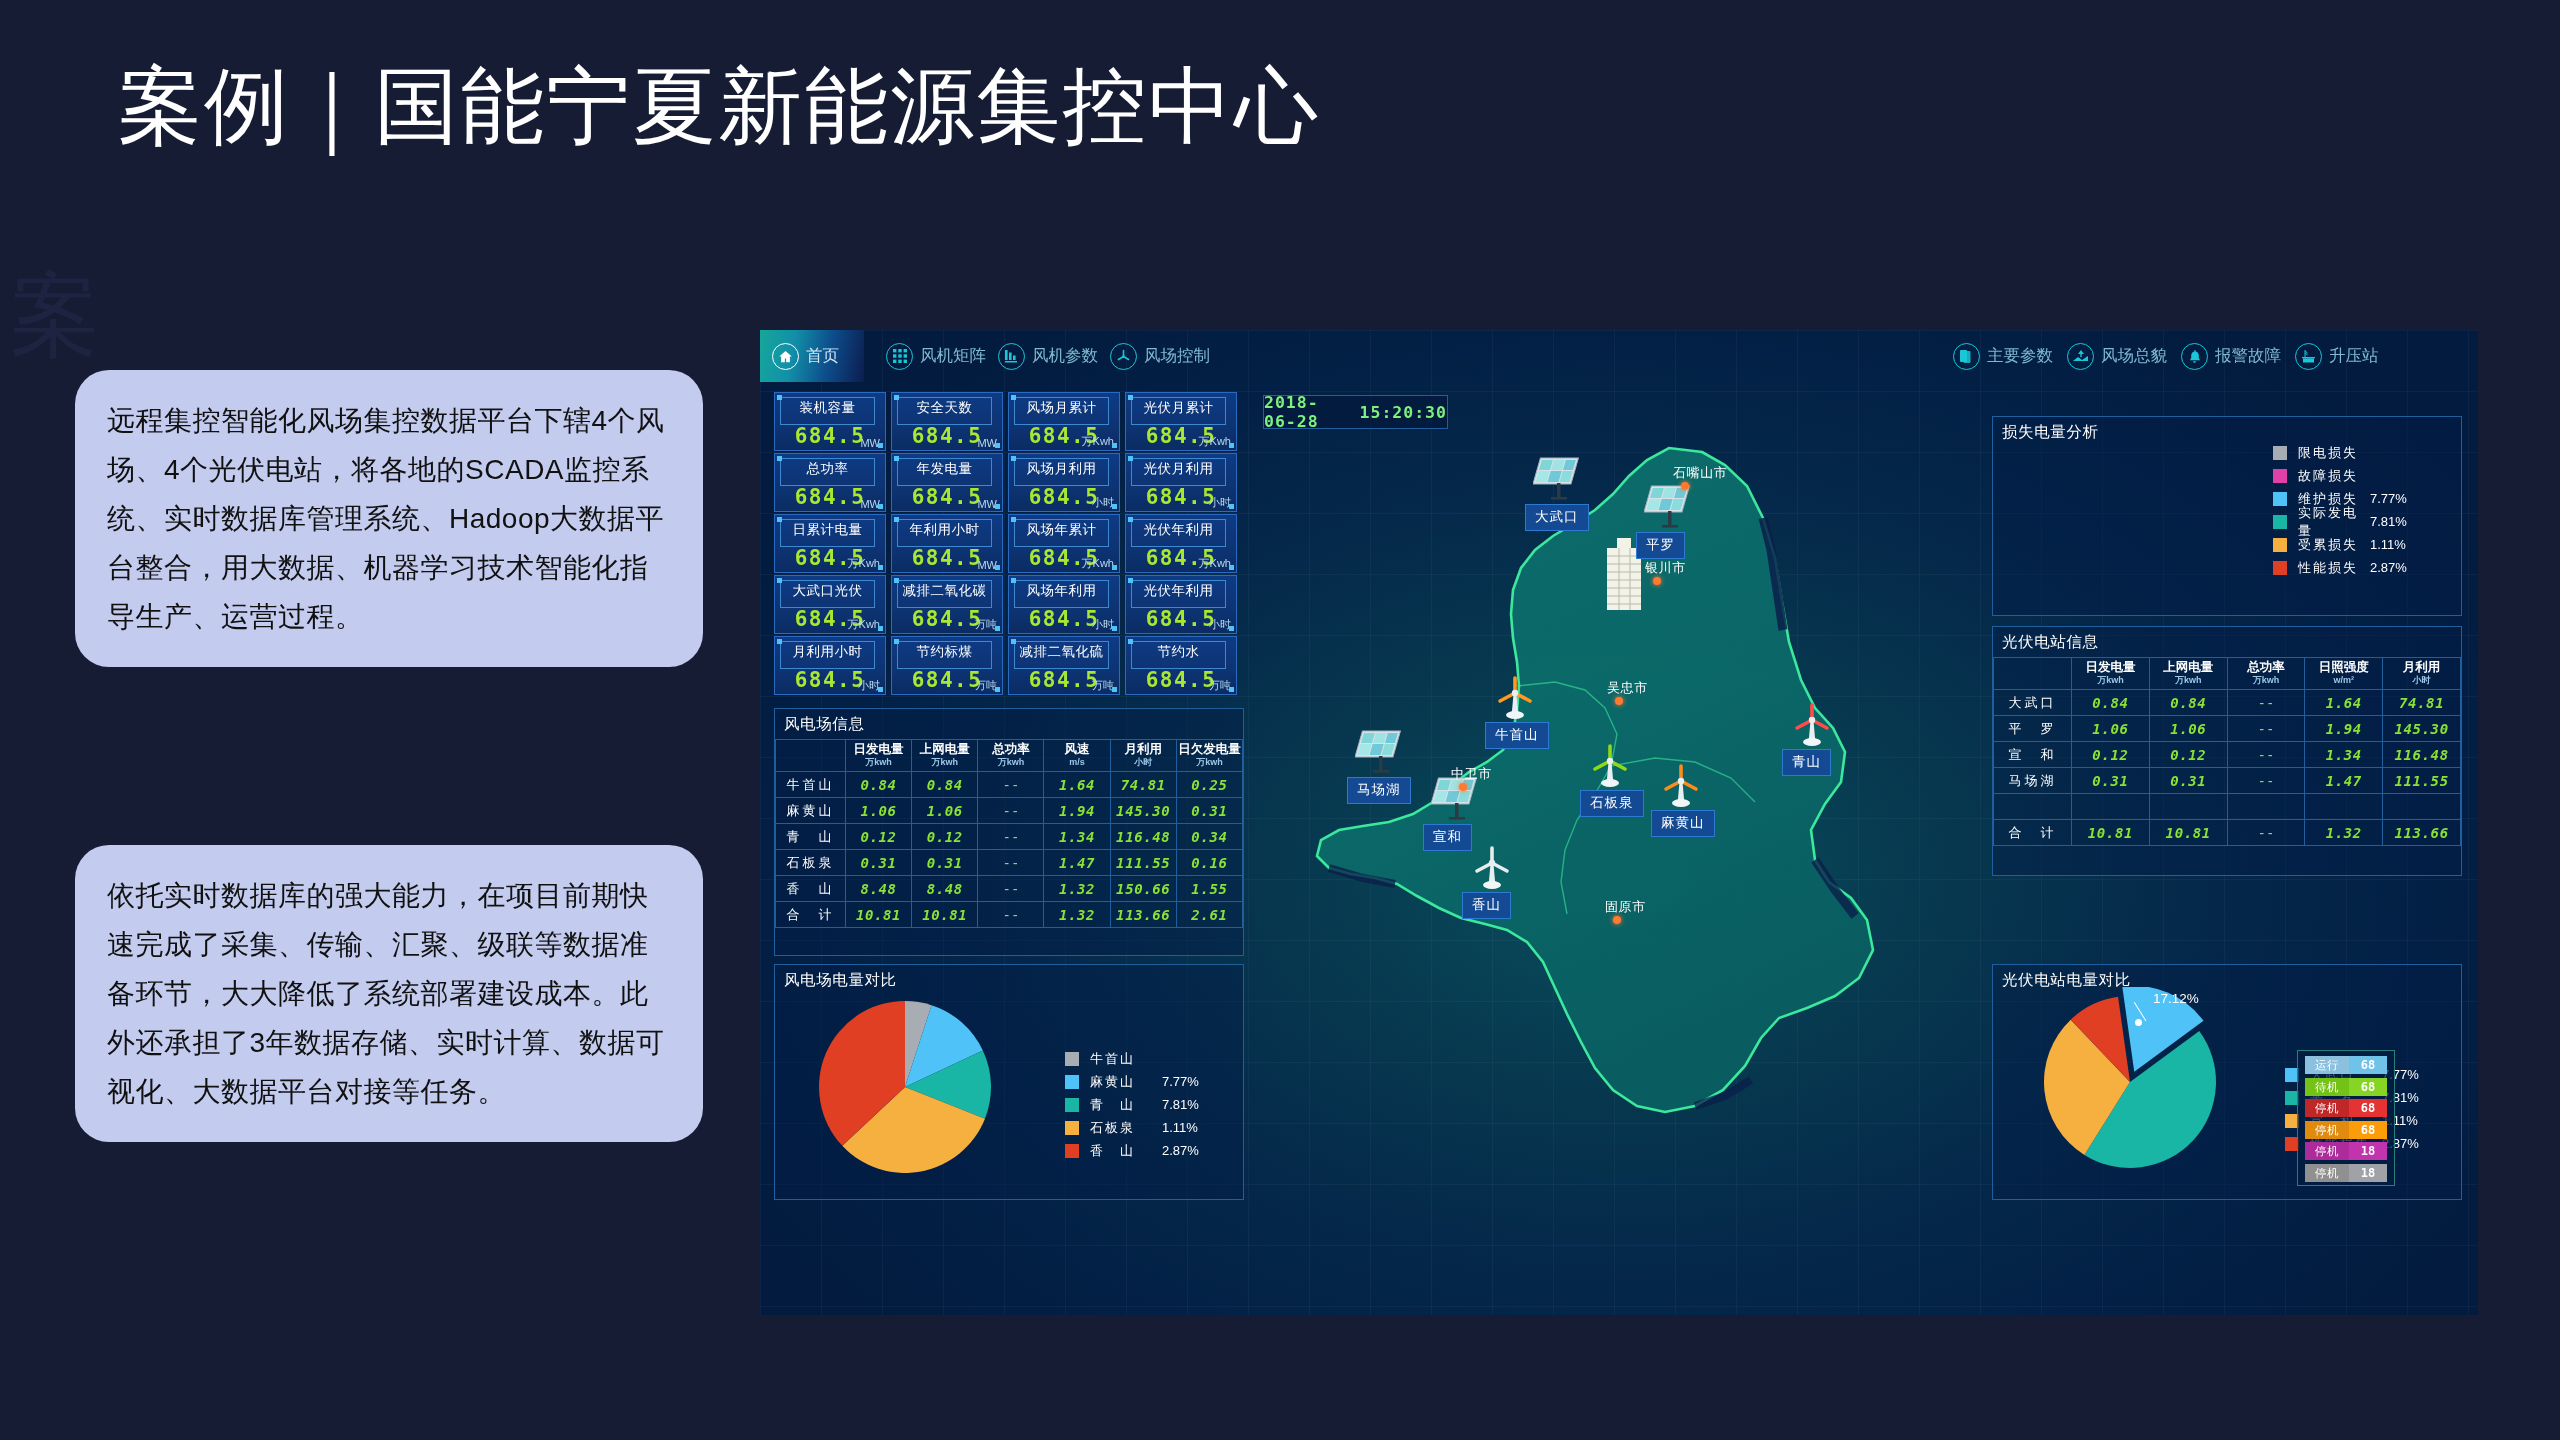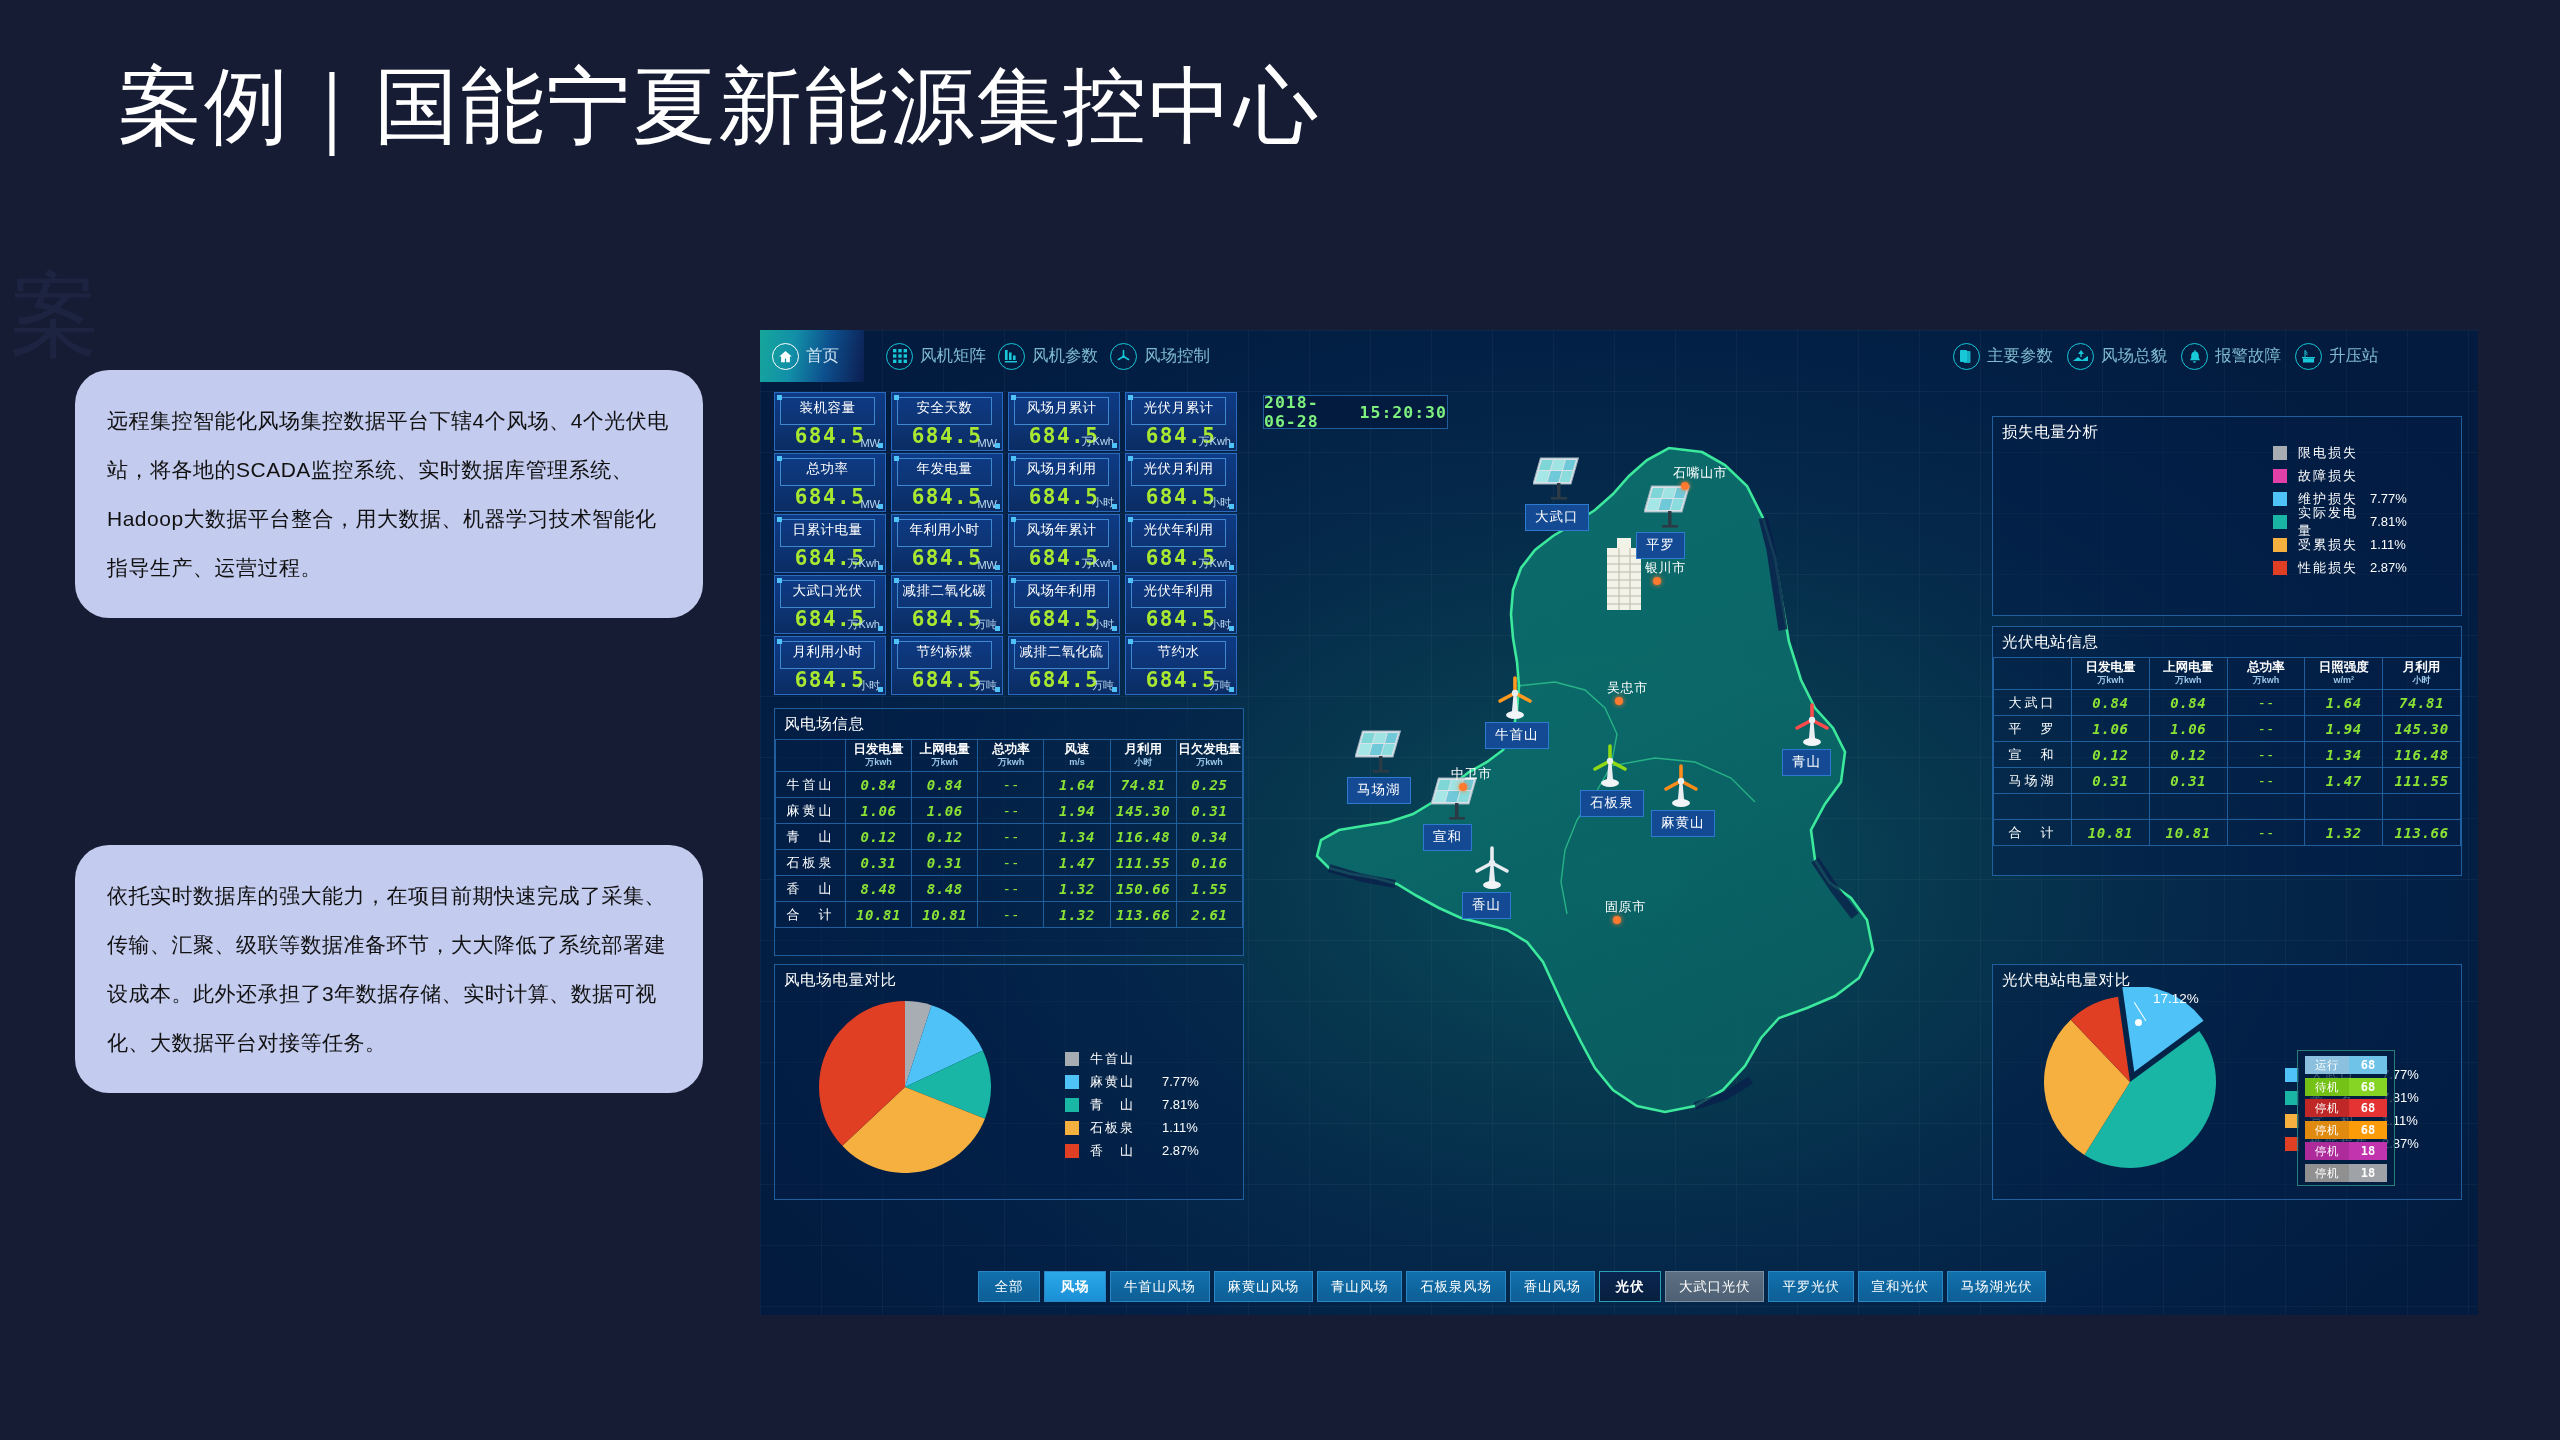--- a/index.html
+++ b/index.html
@@ -20,21 +20,21 @@
     position:absolute; left:10px; top:255px;
     font-size:90px; color:#1d2442; user-select:none;
   }
 
   
   .bubble{
     position:absolute;
     background:#c3cbee;
     border-radius:34px;
     color:#111111;
-    font-size:21px;
+    font-size:28px;
     line-height:49px;
     padding:26px 30px 26px 32px;
     letter-spacing:0.5px;
   }
   #bubble-1{ left:75px; top:370px; width:628px; }
   #bubble-2{ left:75px; top:845px; width:628px; }
 
   
   .dash{
     position:absolute; left:760px; top:330px;
@@ -889,28 +889,14 @@
             <span class="status-val" style="background: rgb(193, 52, 173);">18</span>
           </div>
           <div class="status-row">
             <span class="status-lbl" style="background: rgb(144, 144, 144);">停机</span>
             <span class="status-val" style="background: rgb(159, 163, 168);">18</span>
           </div>
         </div>
     </div>
   </div>
 
-  <div class="tabbar" id="tabbar">
-      <div class="tab">全部</div>
-      <div class="tab sel">风场</div>
-      <div class="tab">牛首山风场</div>
-      <div class="tab">麻黄山风场</div>
-      <div class="tab">青山风场</div>
-      <div class="tab">石板泉风场</div>
-      <div class="tab">香山风场</div>
-      <div class="tab dark">光伏</div>
-      <div class="tab grey">大武口光伏</div>
-      <div class="tab">平罗光伏</div>
-      <div class="tab">宣和光伏</div>
-      <div class="tab">马场湖光伏</div>
-    </div>
 
 </div>
 
 </body></html>

